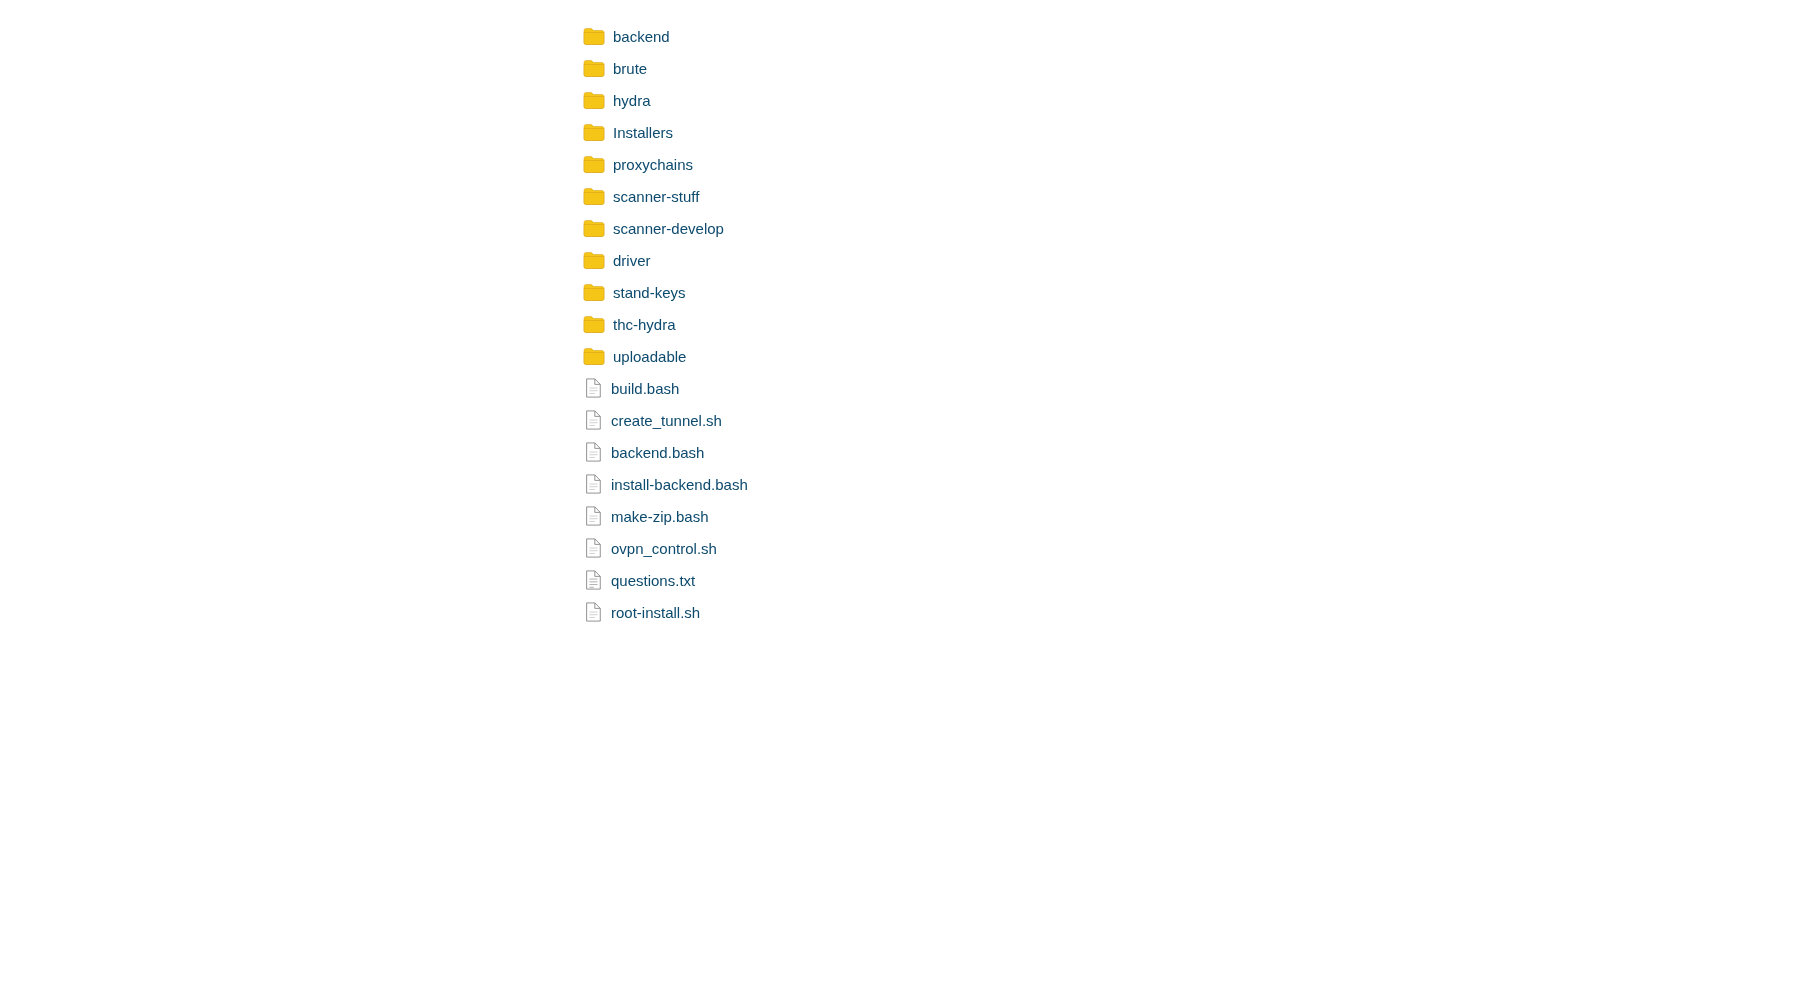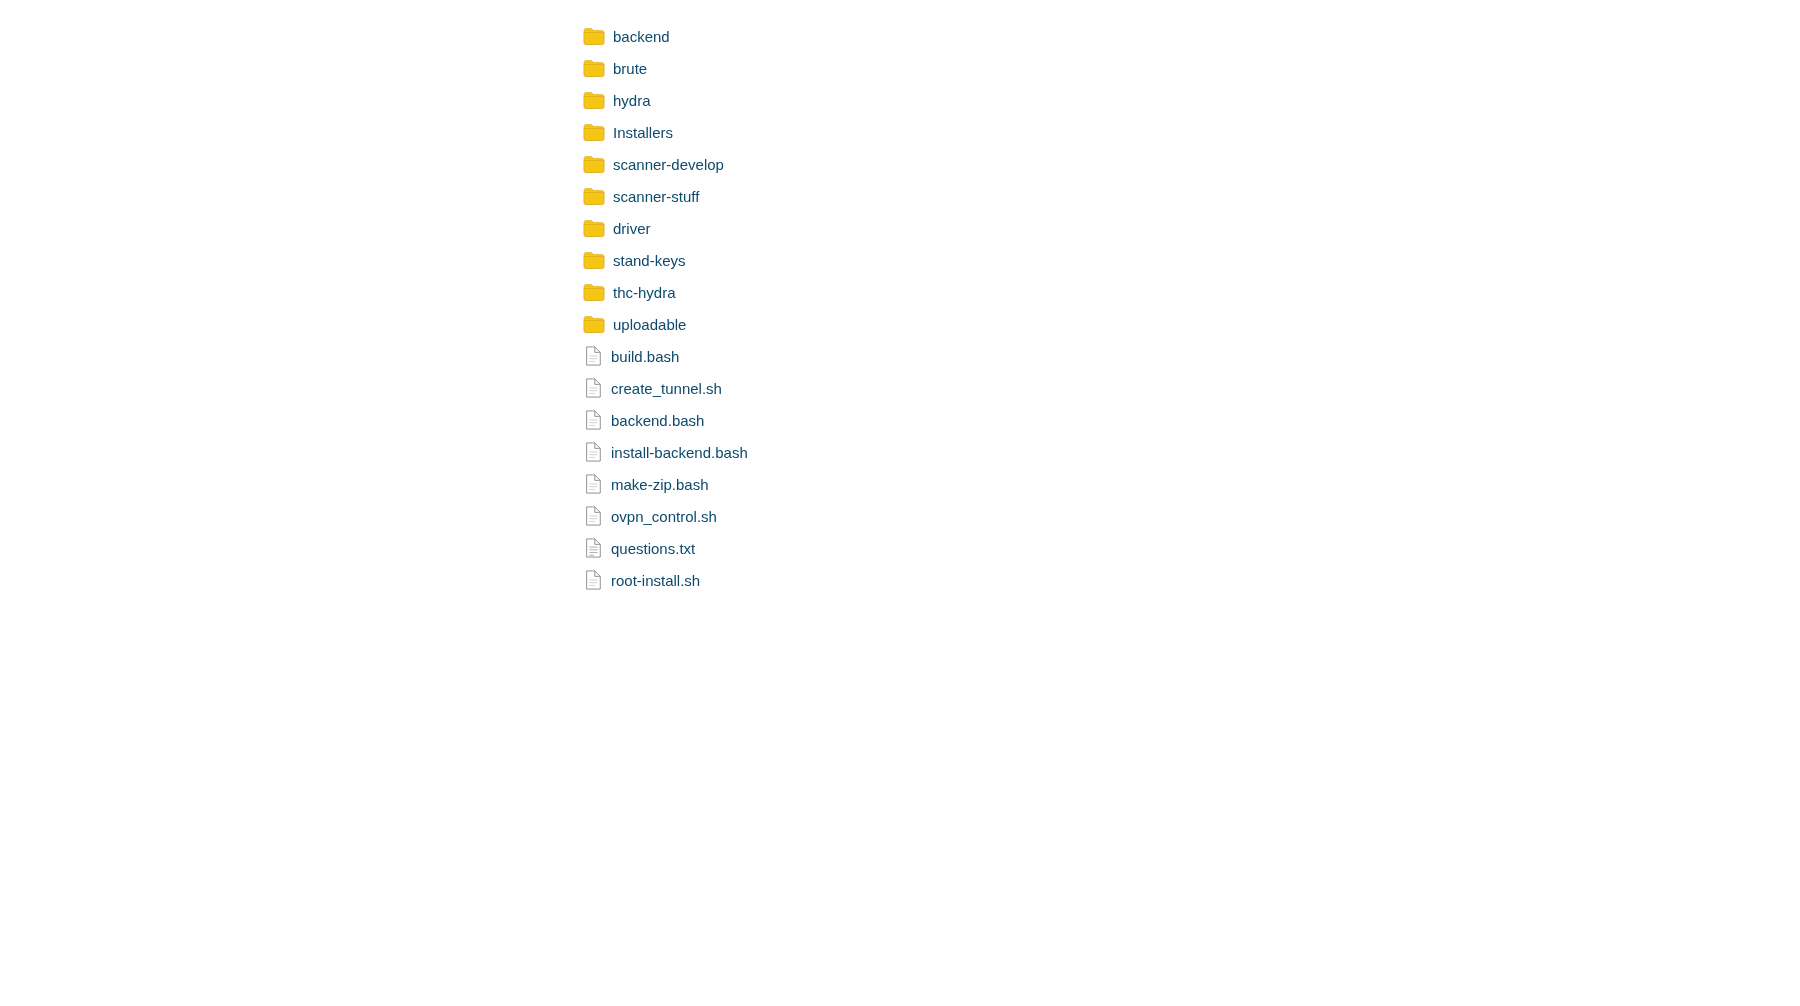--- a/index.html
+++ b/index.html
@@ -111,30 +111,39 @@
       </span>
       <span class="item-name">Installers</span>
     </div>
     <div class="file-item">
       <span class="icon folder-icon">
         <svg viewBox="0 0 22 18" xmlns="http://www.w3.org/2000/svg">
       <path d="M1 3.5 C1 2.4 1.9 1.5 3 1.5 L8.5 1.5 L10.5 3.5 L19 3.5 C20.1 3.5 21 4.4 21 5.5 L21 15.5 C21 16.6 20.1 17.5 19 17.5 L3 17.5 C1.9 17.5 1 16.6 1 15.5 Z" fill="#f5c518" stroke="#d4a017" stroke-width="0.5"></path>
       <path d="M1 5.5 L21 5.5 L21 15.5 C21 16.6 20.1 17.5 19 17.5 L3 17.5 C1.9 17.5 1 16.6 1 15.5 Z" fill="#f5c518" stroke="#d4a017" stroke-width="0.5"></path>
     </svg>
       </span>
+      <span class="item-name">proxychains</span>
+    </div>
+    <div class="file-item">
+      <span class="icon folder-icon">
+        <svg viewBox="0 0 22 18" xmlns="http://www.w3.org/2000/svg">
+      <path d="M1 3.5 C1 2.4 1.9 1.5 3 1.5 L8.5 1.5 L10.5 3.5 L19 3.5 C20.1 3.5 21 4.4 21 5.5 L21 15.5 C21 16.6 20.1 17.5 19 17.5 L3 17.5 C1.9 17.5 1 16.6 1 15.5 Z" fill="#f5c518" stroke="#d4a017" stroke-width="0.5"></path>
+      <path d="M1 5.5 L21 5.5 L21 15.5 C21 16.6 20.1 17.5 19 17.5 L3 17.5 C1.9 17.5 1 16.6 1 15.5 Z" fill="#f5c518" stroke="#d4a017" stroke-width="0.5"></path>
+    </svg>
+      </span>
+      <span class="item-name">scanner-stuff</span>
+    </div>
+    <div class="file-item">
+      <span class="icon folder-icon">
+        <svg viewBox="0 0 22 18" xmlns="http://www.w3.org/2000/svg">
+      <path d="M1 3.5 C1 2.4 1.9 1.5 3 1.5 L8.5 1.5 L10.5 3.5 L19 3.5 C20.1 3.5 21 4.4 21 5.5 L21 15.5 C21 16.6 20.1 17.5 19 17.5 L3 17.5 C1.9 17.5 1 16.6 1 15.5 Z" fill="#f5c518" stroke="#d4a017" stroke-width="0.5"></path>
+      <path d="M1 5.5 L21 5.5 L21 15.5 C21 16.6 20.1 17.5 19 17.5 L3 17.5 C1.9 17.5 1 16.6 1 15.5 Z" fill="#f5c518" stroke="#d4a017" stroke-width="0.5"></path>
+    </svg>
+      </span>
       <span class="item-name">scanner-develop</span>
-    </div>
-    <div class="file-item">
-      <span class="icon folder-icon">
-        <svg viewBox="0 0 22 18" xmlns="http://www.w3.org/2000/svg">
-      <path d="M1 3.5 C1 2.4 1.9 1.5 3 1.5 L8.5 1.5 L10.5 3.5 L19 3.5 C20.1 3.5 21 4.4 21 5.5 L21 15.5 C21 16.6 20.1 17.5 19 17.5 L3 17.5 C1.9 17.5 1 16.6 1 15.5 Z" fill="#f5c518" stroke="#d4a017" stroke-width="0.5"></path>
-      <path d="M1 5.5 L21 5.5 L21 15.5 C21 16.6 20.1 17.5 19 17.5 L3 17.5 C1.9 17.5 1 16.6 1 15.5 Z" fill="#f5c518" stroke="#d4a017" stroke-width="0.5"></path>
-    </svg>
-      </span>
-      <span class="item-name">scanner-stuff</span>
     </div>
     <div class="file-item">
       <span class="icon folder-icon">
         <svg viewBox="0 0 22 18" xmlns="http://www.w3.org/2000/svg">
       <path d="M1 3.5 C1 2.4 1.9 1.5 3 1.5 L8.5 1.5 L10.5 3.5 L19 3.5 C20.1 3.5 21 4.4 21 5.5 L21 15.5 C21 16.6 20.1 17.5 19 17.5 L3 17.5 C1.9 17.5 1 16.6 1 15.5 Z" fill="#f5c518" stroke="#d4a017" stroke-width="0.5"></path>
       <path d="M1 5.5 L21 5.5 L21 15.5 C21 16.6 20.1 17.5 19 17.5 L3 17.5 C1.9 17.5 1 16.6 1 15.5 Z" fill="#f5c518" stroke="#d4a017" stroke-width="0.5"></path>
     </svg>
       </span>
       <span class="item-name">driver</span>
     </div>

